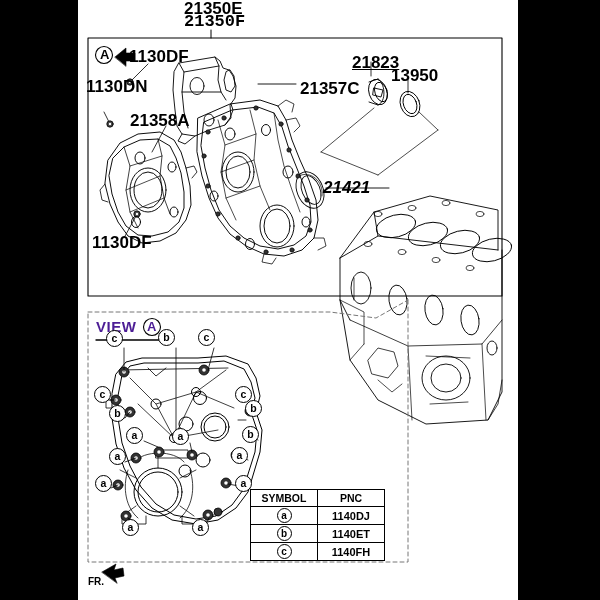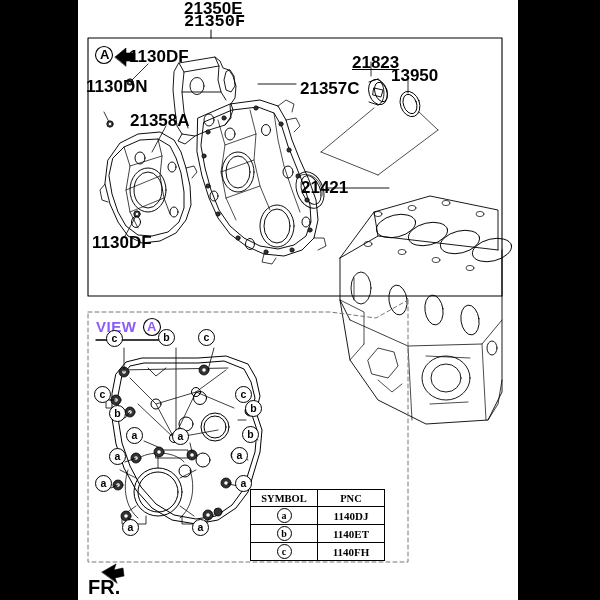--- a/index.html
+++ b/index.html
@@ -14,34 +14,34 @@
   }
   svg{display:block;}
   .lbl{
     position:absolute;
     font-family:"Liberation Sans", sans-serif;
     font-size:17px;font-weight:bold;color:#000;
     white-space:nowrap;letter-spacing:0px;line-height:13px;
   }
   .lbl.big{font-size:13px;}
   .viewttl{
-    position:absolute;font-size:15px;font-weight:bold;color:#8b5cf6;
+    position:absolute;font-size:15px;font-weight:bold;color:#4c1d95;
     letter-spacing:0.5px;
   }
   .frlbl{
-    position:absolute;font-size:20px;font-weight:bold;color:#000;
+    position:absolute;font-size:10px;font-weight:bold;color:#000;
   }
   .tbl{
     position:absolute;border-collapse:collapse;
     font-size:11px;font-weight:bold;color:#000;background:#fff;
   }
   .tbl td,.tbl th{
     border:1px solid #000;text-align:center;
     padding:1px 4px;font-weight:bold;font-size:11px;
-    font-family:Liberation Serif, serif;
+    font-family:Liberation Sans, sans-serif;
     height:14px;
   }
   .tbl th{font-size:10.5px;}
   .sym{
     display:inline-block;width:13px;height:13px;line-height:13px;
     border:1px solid #000;border-radius:50%;font-size:10px;
     text-align:center;
   }
 </style>
 </head>
@@ -373,21 +373,21 @@
     <div class="lbl" style="left:222px;top:82px;">21357C</div>
 
     <div class="lbl" style="left:274px;top:56px;text-decoration:underline;">21823</div>
 
     <div class="lbl" style="left:313px;top:69px;">13950</div>
 
     <div class="lbl" style="left:8px;top:80px;">1130DN</div>
 
     <div class="lbl" style="left:52px;top:114px;">21358A</div>
 
-    <div class="lbl" style="left:223px;top:181px;">21421</div>
+    <div class="lbl" style="left:245px;top:181px;font-style:italic;">21421</div>
 
     <div class="lbl" style="left:14px;top:236px;">1130DF</div>
 
     <div class="lbl big" style="left:22px;top:48px;font-size:13px;">A</div>
 
     <div class="viewttl" style="left:18px;top:318px;">VIEW</div>
     <div class="viewttl" style="left:69px;top:319px;font-size:13px;">A</div>
 
     <div class="frlbl" style="left:10px;top:576px;">FR.</div>
 

